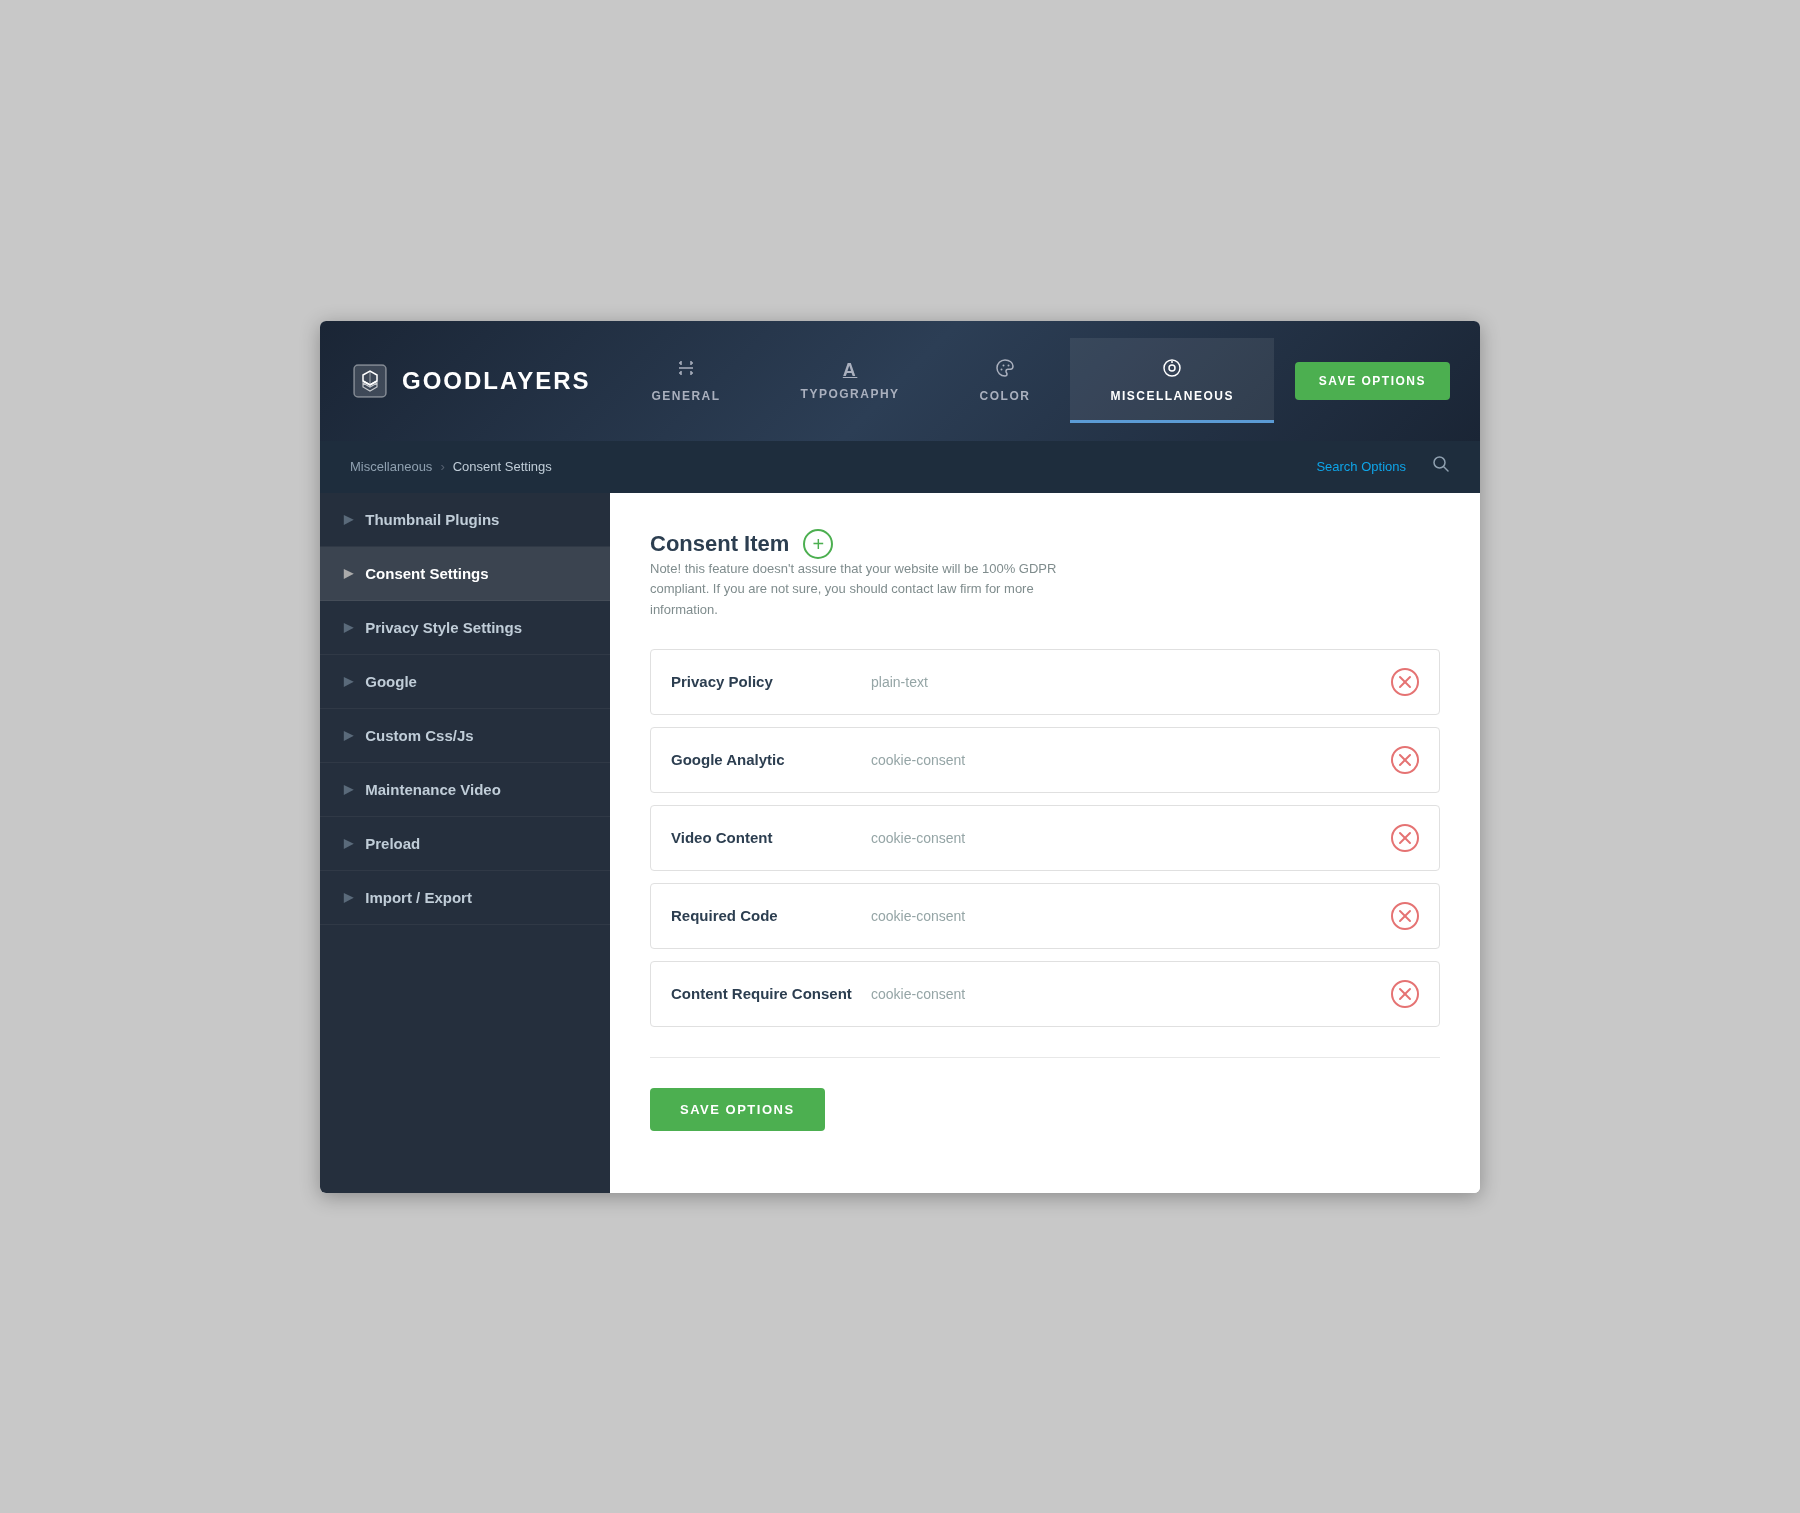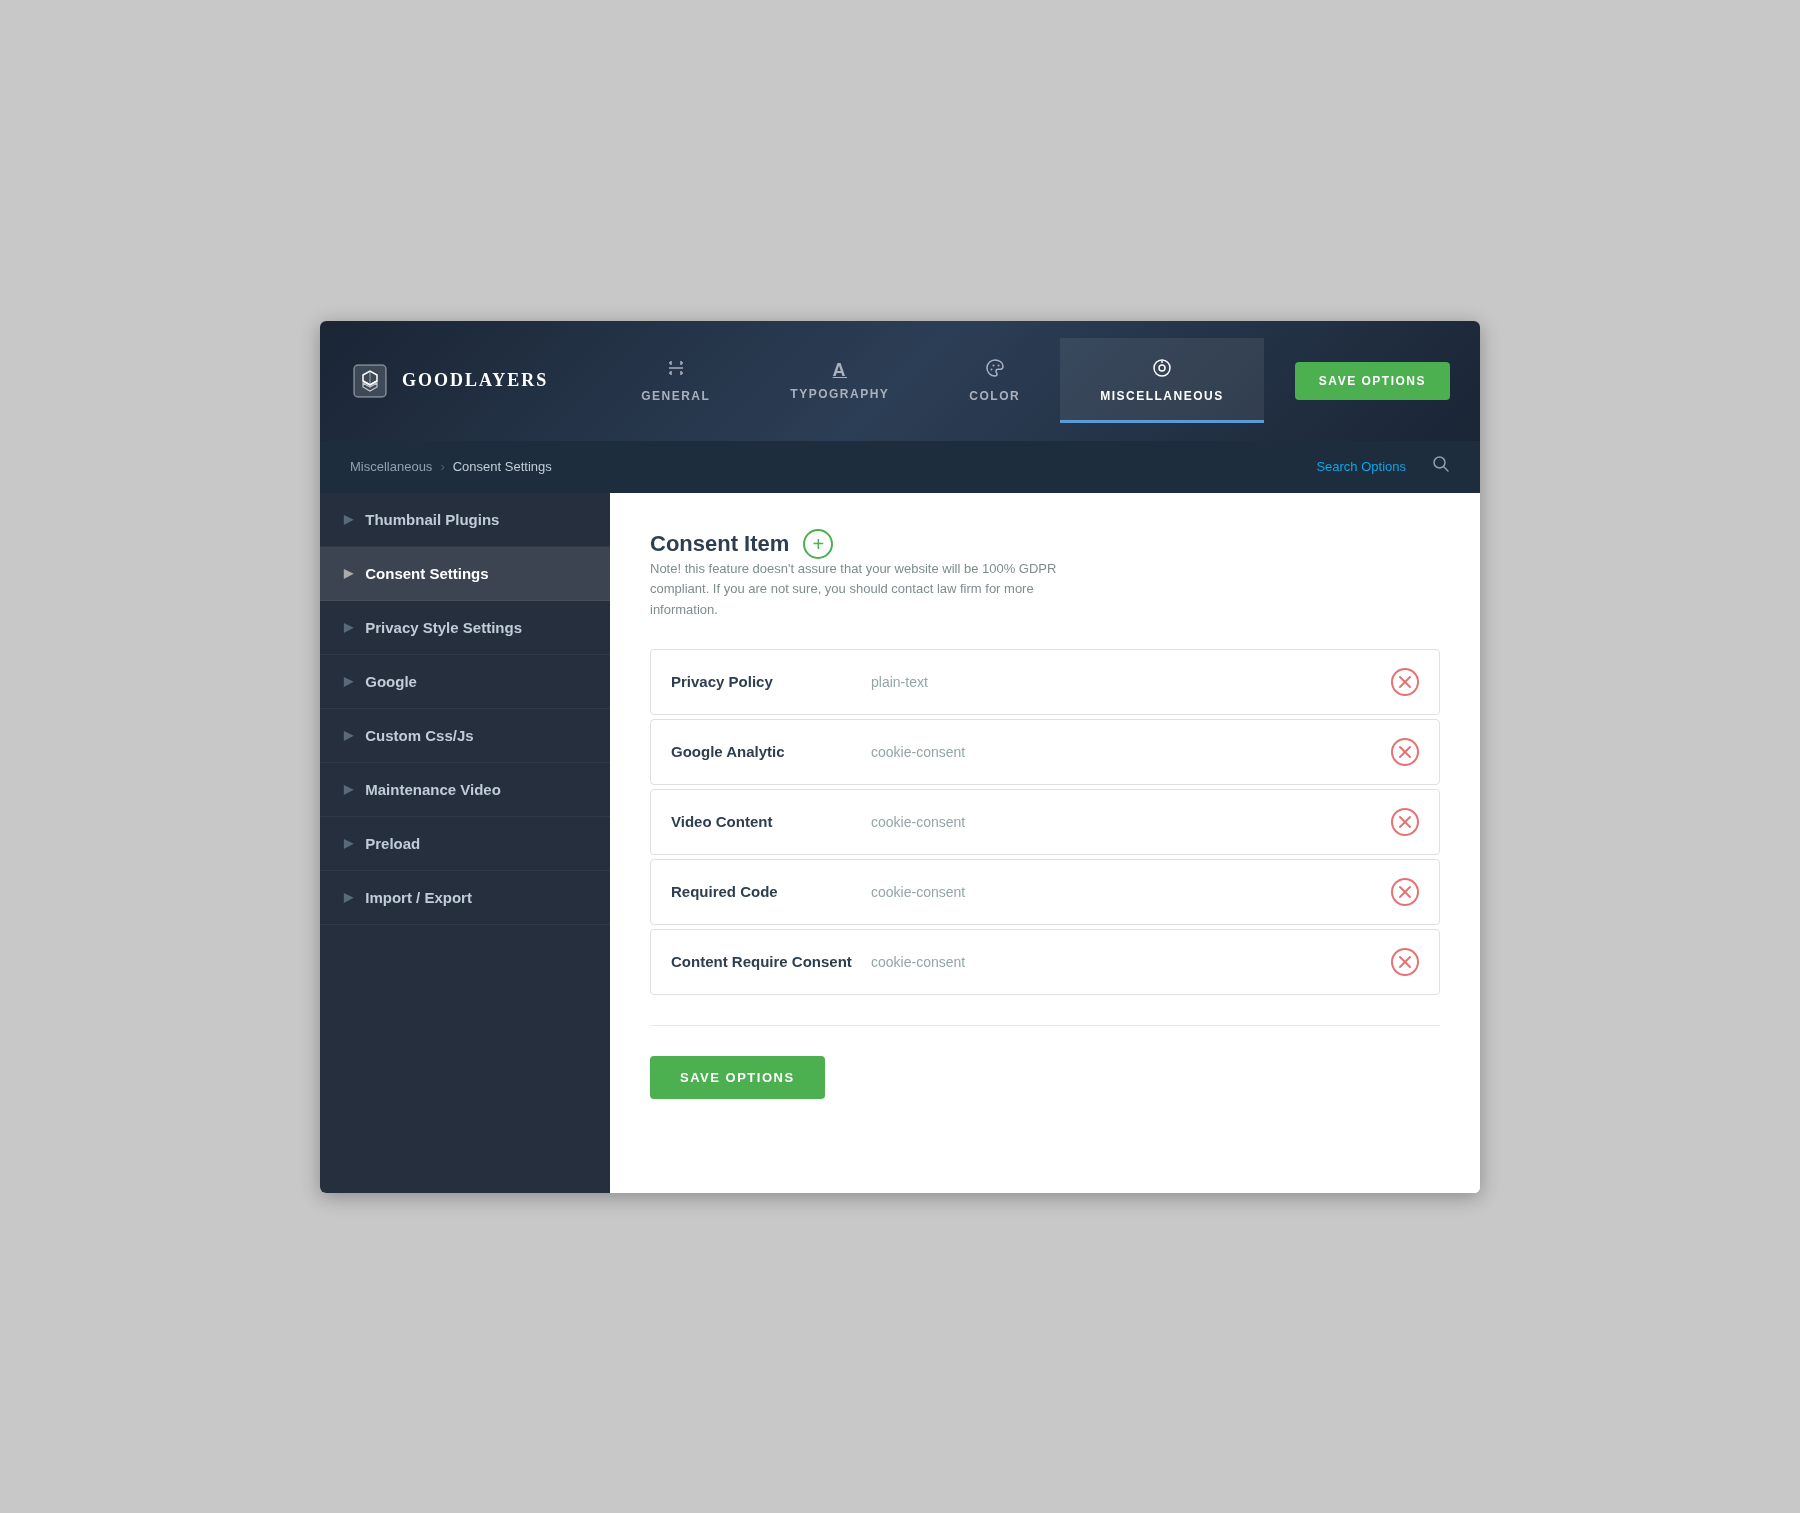--- a/index.html
+++ b/index.html
@@ -34,24 +34,23 @@
       align-items: center;
       gap: 12px;
       min-width: 220px;
     }
     .logo-icon {
       width: 40px;
       height: 40px;
     }
     .logo-text {
       color: #fff;
-      font-size: 18px;
+      font-size: 24px;
       font-weight: 700;
       letter-spacing: 2px;
-      font-family: Liberation Serif, serif;
     }
     .nav-tabs {
       display: flex;
       align-items: center;
       flex: 1;
       justify-content: center;
       gap: 0;
     }
     .nav-tab {
       display: flex;
@@ -210,21 +209,21 @@
       max-width: 420px;
     }
 
     
     .consent-row {
       border: 1px solid #e0e0e0;
       border-radius: 4px;
       display: flex;
       align-items: center;
       padding: 18px 20px;
-      margin-bottom: 4px;
+      margin-bottom: 12px;
       background: #fff;
     }
     .row-label {
       font-size: 15px;
       font-weight: 700;
       color: #2c3e50;
       min-width: 200px;
     }
     .row-value {
       font-size: 14px;

